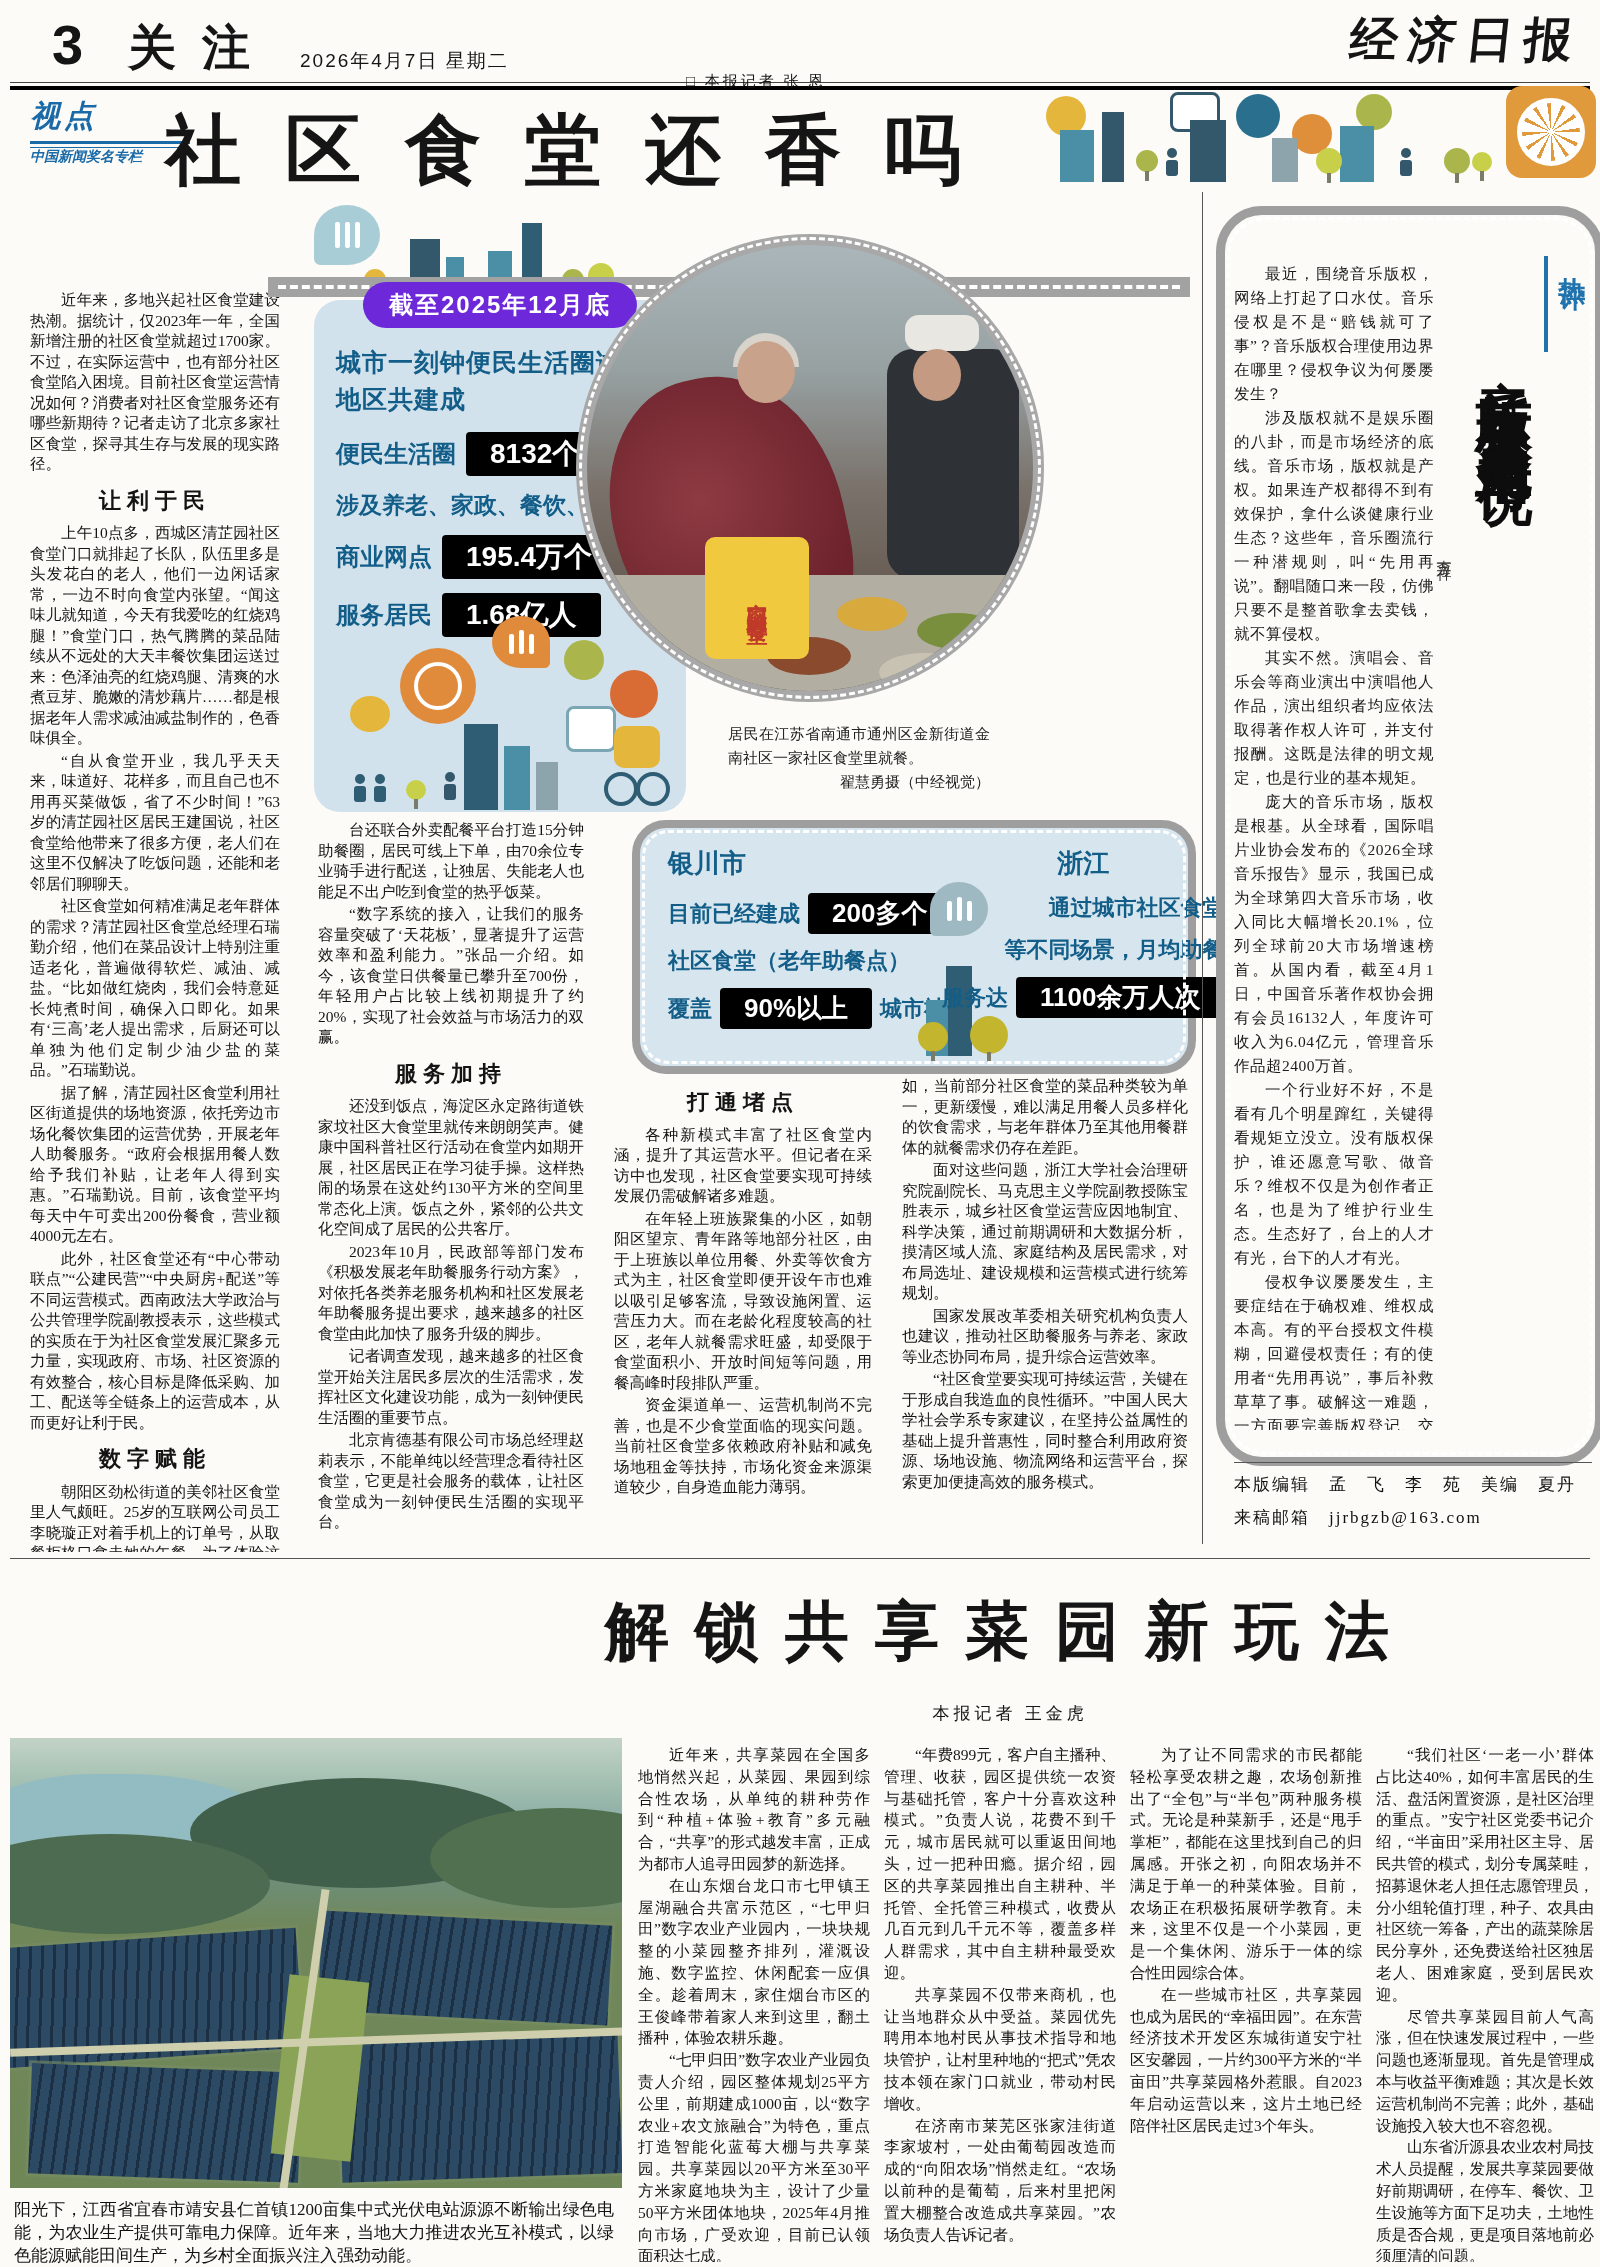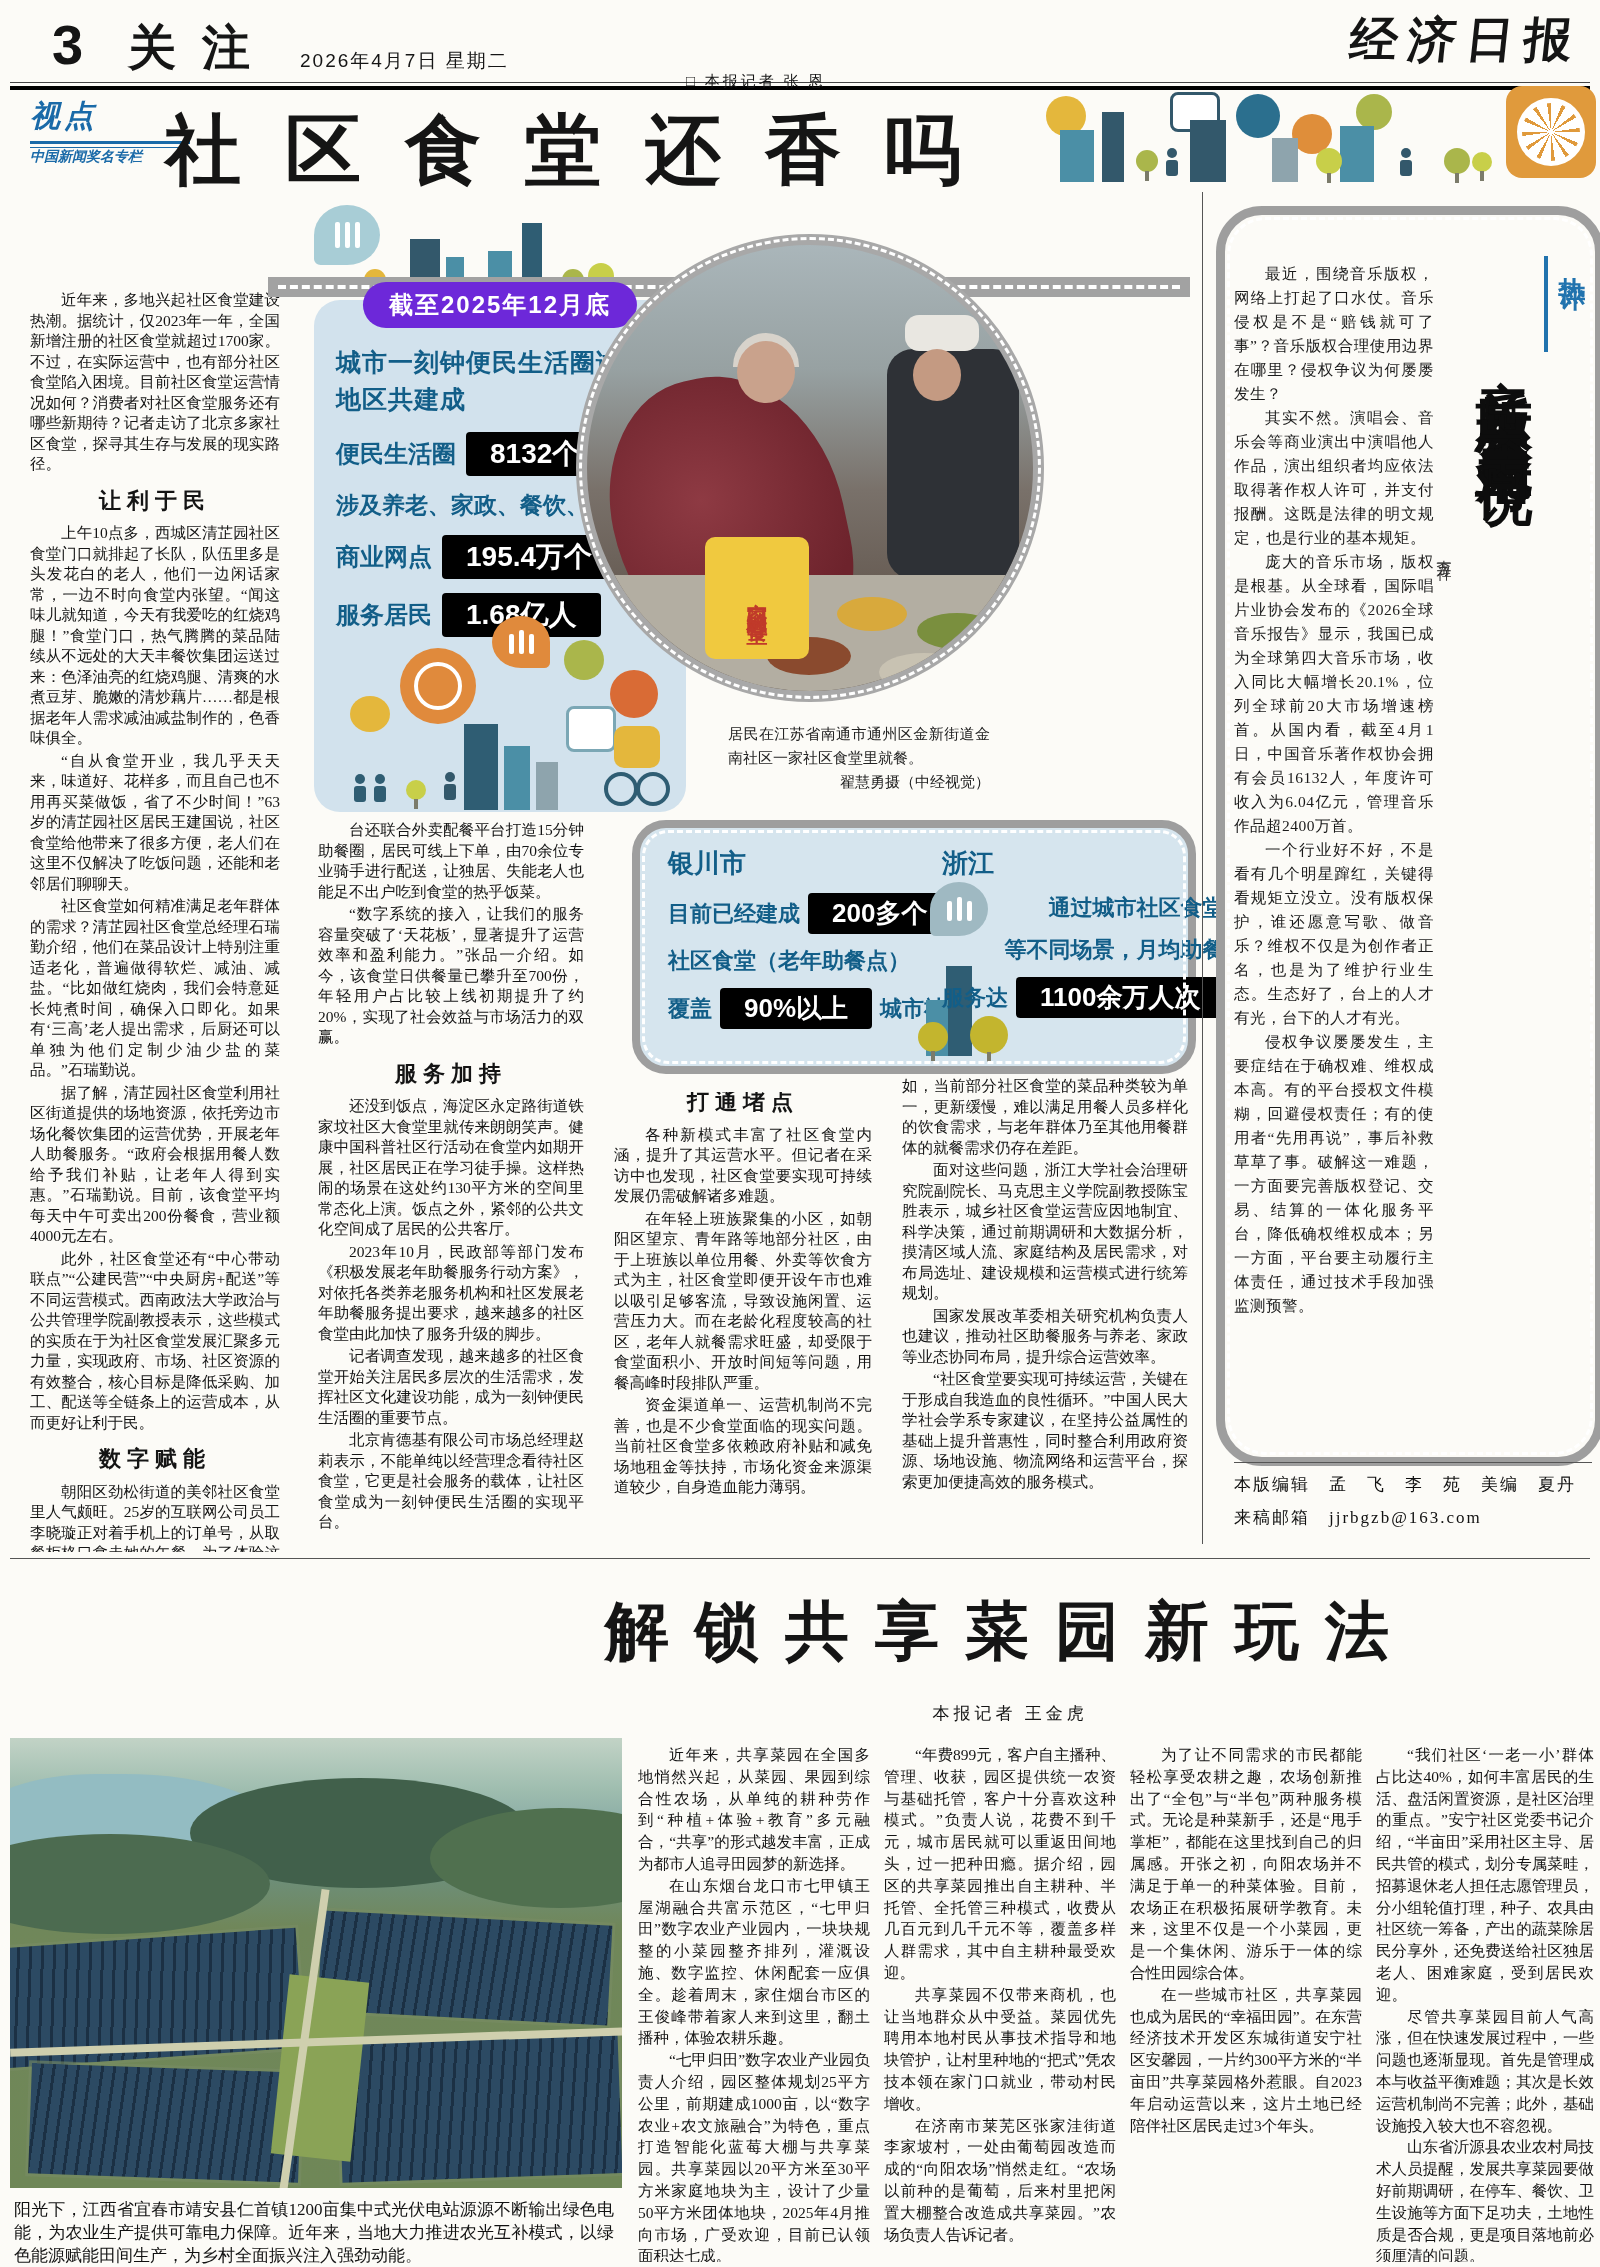--- a/index.html
+++ b/index.html
@@ -287,21 +287,21 @@
         <div class="tree" style="left:34px;bottom:2px;width:38px;height:38px;background:#c3b52e;"></div>
       </div>
       <div style="flex:1;padding:8px 6px 0 6px;position:relative;">
         <div class="bubble" style="left:-6px;top:44px;width:58px;height:54px;background:#9fb9c2;border-radius:50% 50% 50% 10%;">
             <span class="cutlery">
               <i style="height:20px"></i>
               <i style="height:24px"></i>
               <i style="height:20px"></i>
             </span>
           </div>
-        <div class="yzname" style="text-align:left;">浙江</div>
+        <div class="yzname" style="text-align:center;">浙江</div>
         <div class="yzline" style="justify-content:flex-end;">
             <span>通过城市社区食堂</span>
           </div>
         <div class="yzline" style="justify-content:flex-end;">
             <span>等不同场景，月均助餐</span>
           </div>
         <div class="yzline" style="justify-content:flex-end;">
           <span>服务达</span>
           <span class="ival">1100余万人次</span>
         </div>
@@ -326,20 +326,21 @@
 
   <div class="abs road-frame" style="left:1216px;top:206px;width:370px;height:1242px;"></div>
   <div class="abs hot-badge" style="left:1544px;top:256px;height:96px;">
     <div class="bar"></div>
     <div class="txt">热评</div>
   </div>
   <div class="abs vtitle" style="left:1466px;top:334px;height:1000px;">音乐版权岂容『先用再说』</div>
   <div class="abs vauthor" style="left:1434px;top:548px;height:120px;">李万祥</div>
   <div class="abs hotbody" style="left:1234px;top:262px;width:200px;height:1168px;">
     <p>最近，围绕音乐版权，网络上打起了口水仗。音乐侵权是不是“赔钱就可了事”？音乐版权合理使用边界在哪里？侵权争议为何屡屡发生？</p>
+    <p>涉及版权就不是娱乐圈的八卦，而是市场经济的底线。音乐市场，版权就是产权。如果连产权都得不到有效保护，拿什么谈健康行业生态？这些年，音乐圈流行一种潜规则，叫“先用再说”。翻唱随口来一段，仿佛只要不是整首歌拿去卖钱，就不算侵权。</p>
     <p>其实不然。演唱会、音乐会等商业演出中演唱他人作品，演出组织者均应依法取得著作权人许可，并支付报酬。这既是法律的明文规定，也是行业的基本规矩。</p>
     <p>庞大的音乐市场，版权是根基。从全球看，国际唱片业协会发布的《2026全球音乐报告》显示，我国已成为全球第四大音乐市场，收入同比大幅增长20.1%，位列全球前20大市场增速榜首。从国内看，截至4月1日，中国音乐著作权协会拥有会员16132人，年度许可收入为6.04亿元，管理音乐作品超2400万首。</p>
     <p>一个行业好不好，不是看有几个明星蹿红，关键得看规矩立没立。没有版权保护，谁还愿意写歌、做音乐？维权不仅是为创作者正名，也是为了维护行业生态。生态好了，台上的人才有光，台下的人才有光。</p>
     <p>侵权争议屡屡发生，主要症结在于确权难、维权成本高。有的平台授权文件模糊，回避侵权责任；有的使用者“先用再说”，事后补救草草了事。破解这一难题，一方面要完善版权登记、交易、结算的一体化服务平台，降低确权维权成本；另一方面，平台要主动履行主体责任，通过技术手段加强监测预警。</p>
 
   </div>
   <div class="abs edbox" style="left:1234px;top:1462px;width:358px;">
     <div class="hsep" style="width:358px;"></div>
     <div class="line">
       <span>本版编辑</span>　<span>孟　飞　李　苑</span>　<span>美编</span>　<span>夏丹</span>

